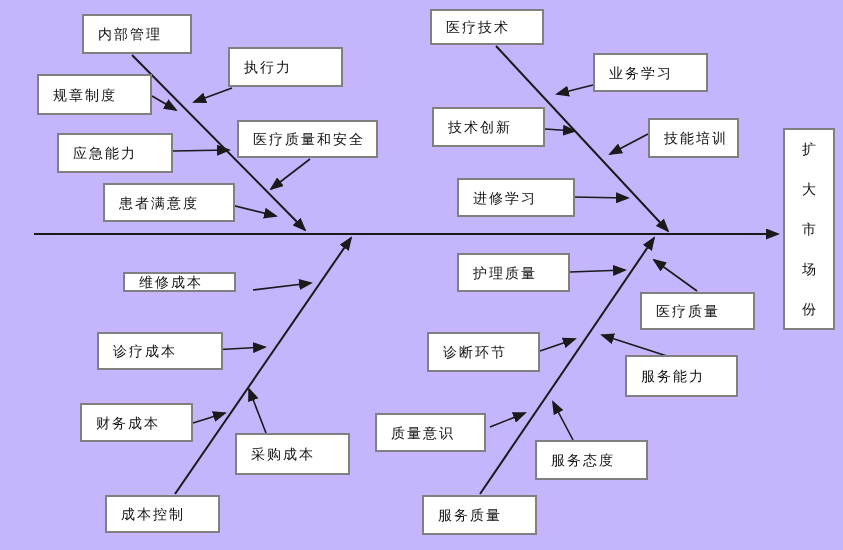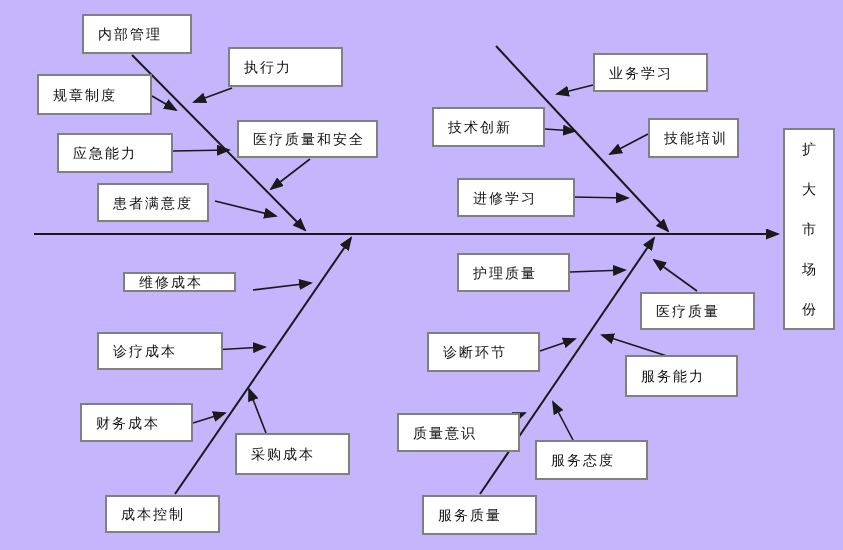--- a/index.html
+++ b/index.html
@@ -60,38 +60,39 @@
       <path d="M490,427 L525,413" stroke-width="1.6" marker-end="url(#ah)"></path>
       <path d="M573,440 L553,402" stroke-width="1.6" marker-end="url(#ah)"></path>
     </g>
   </svg>
 
   <div class="node" style="left:82px;top:14px;width:110px;height:40px">内部管理</div>
   <div class="node" style="left:228px;top:47px;width:115px;height:40px">执行力</div>
   <div class="node" style="left:37px;top:74px;width:115px;height:41px">规章制度</div>
   <div class="node" style="left:57px;top:133px;width:116px;height:40px">应急能力</div>
   <div class="node" style="left:237px;top:120px;width:141px;height:38px">医疗质量和安全</div>
-  <div class="node" style="left:97px;top:183px;width:112px;height:39px">患者满意度</div>
+  <div class="node" style="left:103px;top:183px;width:132px;height:39px">患者满意度</div>
 
+  <div class="node" style="left:430px;top:9px;width:114px;height:36px">医疗技术</div>
   <div class="node" style="left:593px;top:53px;width:115px;height:39px">业务学习</div>
   <div class="node" style="left:432px;top:107px;width:113px;height:40px">技术创新</div>
   <div class="node" style="left:648px;top:118px;width:91px;height:40px">技能培训</div>
   <div class="node" style="left:457px;top:178px;width:118px;height:39px">进修学习</div>
 
   <div class="node" style="left:123px;top:272px;width:113px;height:20px">维修成本</div>
   <div class="node" style="left:97px;top:332px;width:126px;height:38px">诊疗成本</div>
   <div class="node" style="left:80px;top:403px;width:113px;height:39px">财务成本</div>
   <div class="node" style="left:235px;top:433px;width:115px;height:42px">采购成本</div>
   <div class="node" style="left:105px;top:495px;width:115px;height:38px">成本控制</div>
 
   <div class="node" style="left:457px;top:253px;width:113px;height:39px">护理质量</div>
   <div class="node" style="left:640px;top:292px;width:115px;height:38px">医疗质量</div>
   <div class="node" style="left:427px;top:332px;width:113px;height:40px">诊断环节</div>
   <div class="node" style="left:625px;top:355px;width:113px;height:42px">服务能力</div>
-  <div class="node" style="left:397px;top:413px;width:123px;height:39px">质量意识</div>
+  <div class="node" style="left:375px;top:413px;width:111px;height:39px">质量意识</div>
   <div class="node" style="left:535px;top:440px;width:113px;height:40px">服务态度</div>
   <div class="node" style="left:422px;top:495px;width:115px;height:40px">服务质量</div>
 
   <div class="node head" style="left:783px;top:128px;width:52px;height:202px">
     <span class="vtext">扩大市场份</span>
   </div>
 
 </div>
 
 </body></html>

